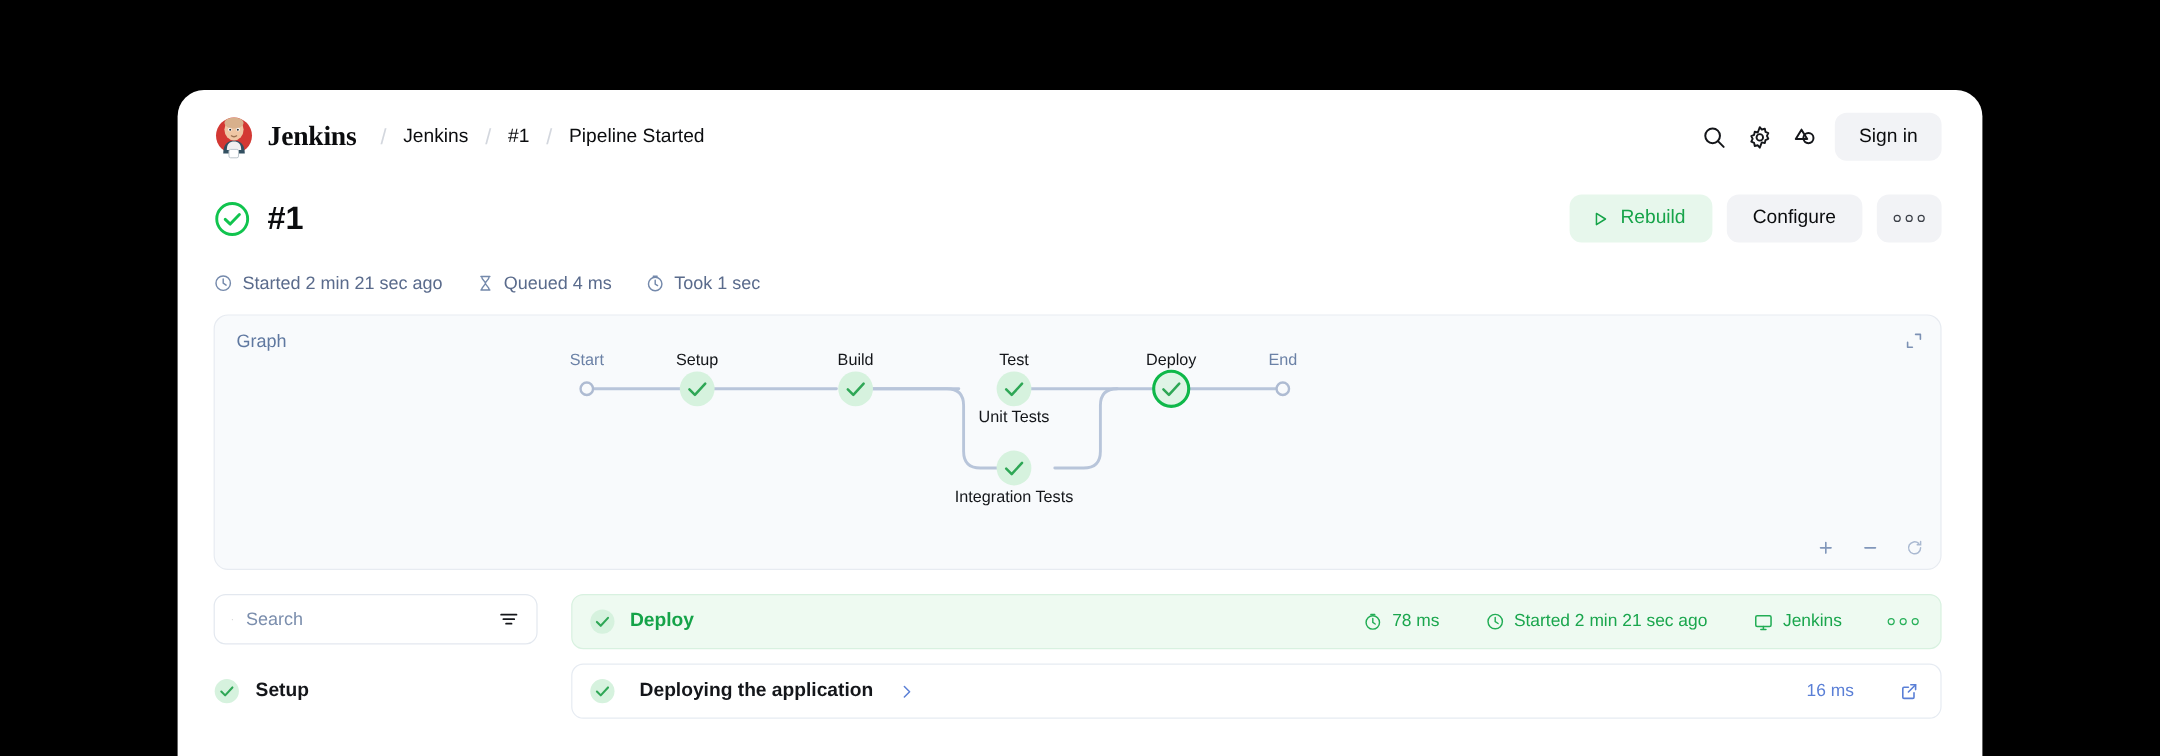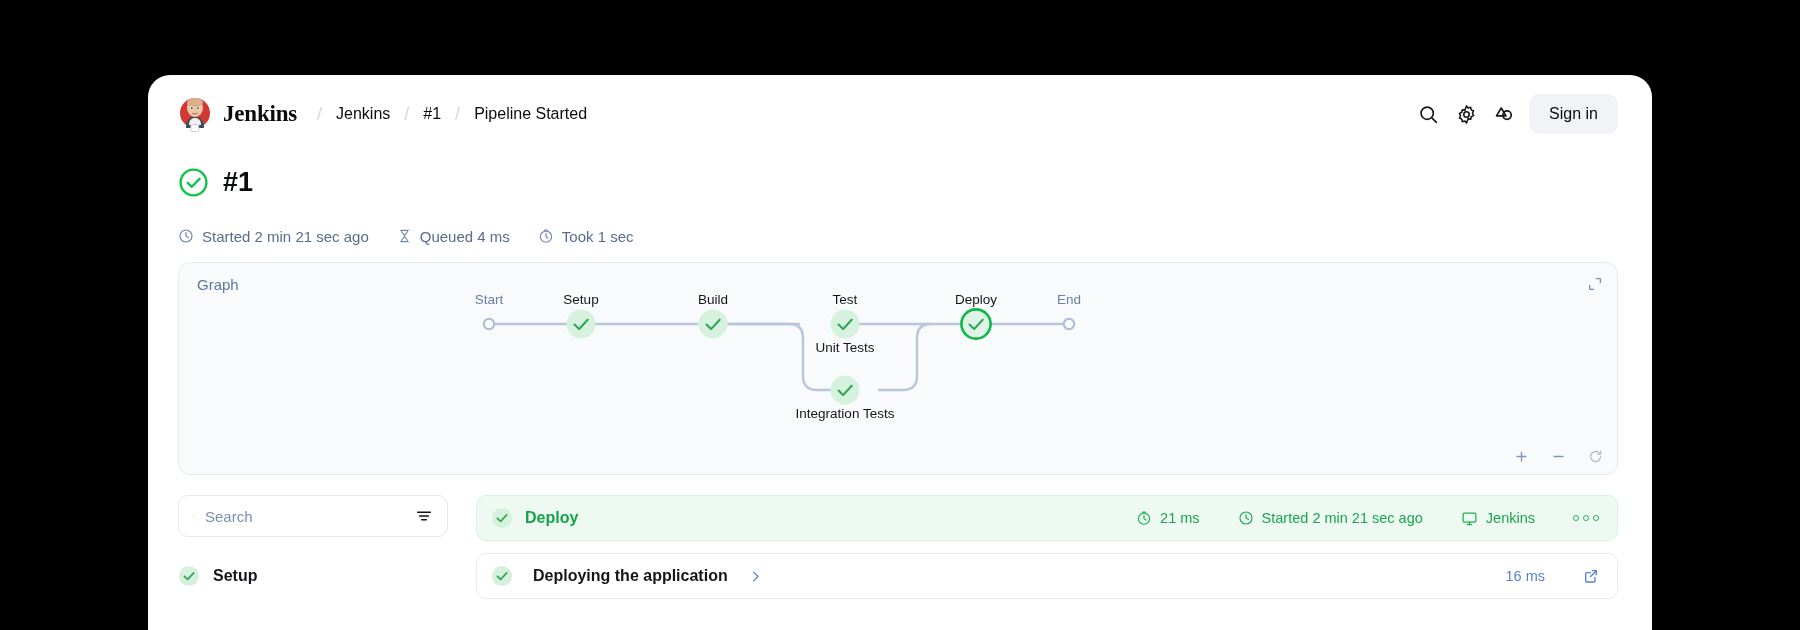--- a/index.html
+++ b/index.html
@@ -224,20 +224,38 @@
     </div>
   </div>
 
   <div class="build-header">
     <svg class="status-ring" viewBox="0 0 32 32" fill="none">
       <circle cx="16" cy="16" r="13.3" stroke="#11c44e" stroke-width="2.5"></circle>
       <path d="M10 16.3 L14.3 20.4 L22.2 12.2" stroke="#11c44e" stroke-width="2.5" stroke-linecap="round" stroke-linejoin="round"></path>
     </svg>
     <div class="build-title">#1</div>
 
+    <div class="build-actions">
+      <button class="btn btn-rebuild">
+        <svg width="15" height="15" viewBox="0 0 24 24" fill="none" stroke="#17a44a" stroke-width="2" stroke-linejoin="round">
+          <path d="M7 4.5 L19 12 L7 19.5 Z"></path>
+        </svg>
+        <span>Rebuild</span>
+      </button>
+      <button class="btn btn-configure">
+        <span>Configure</span>
+      </button>
+      <button class="btn btn-more">
+        <span class="dots">
+            <i></i>
+            <i></i>
+            <i></i>
+          </span>
+      </button>
+    </div>
   </div>
 
   <div class="meta-row">
     <div class="meta-item">
       <svg width="16" height="16" viewBox="0 0 24 24" fill="none" stroke-width="1.8" stroke-linecap="round">
         <circle cx="12" cy="12" r="9"></circle>
           <path d="M12 6.8V12l3.6 2.4"></path>
       </svg>
       <span>Started 2 min 21 sec ago</span>
     </div>
@@ -368,21 +386,21 @@
         </svg>
         <span class="stage-bar-name">Deploy</span>
         <span class="stage-bar-spacer"></span>
 
         <span class="bar-meta">
           <svg width="16" height="16" viewBox="0 0 24 24" fill="none" stroke-width="1.8" stroke-linecap="round">
             <circle cx="12" cy="13" r="8.4"></circle>
               <path d="M12 8.2V13l3 2"></path>
               <path d="M9.6 3.2h4.8"></path>
           </svg>
-          <span>21 ms</span>
+          <span>78 ms</span>
         </span>
 
         <span class="bar-meta">
           <svg width="16" height="16" viewBox="0 0 24 24" fill="none" stroke-width="1.8" stroke-linecap="round">
             <circle cx="12" cy="12" r="9"></circle>
               <path d="M12 6.8V12l3.6 2.4"></path>
           </svg>
           <span>Started 2 min 21 sec ago</span>
         </span>
 

